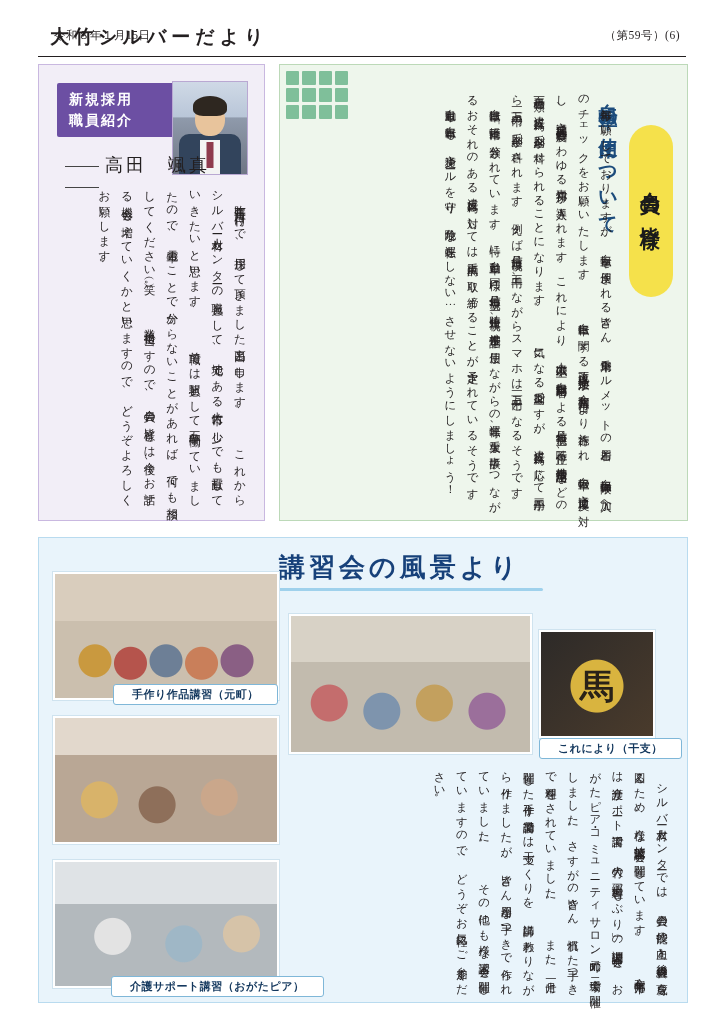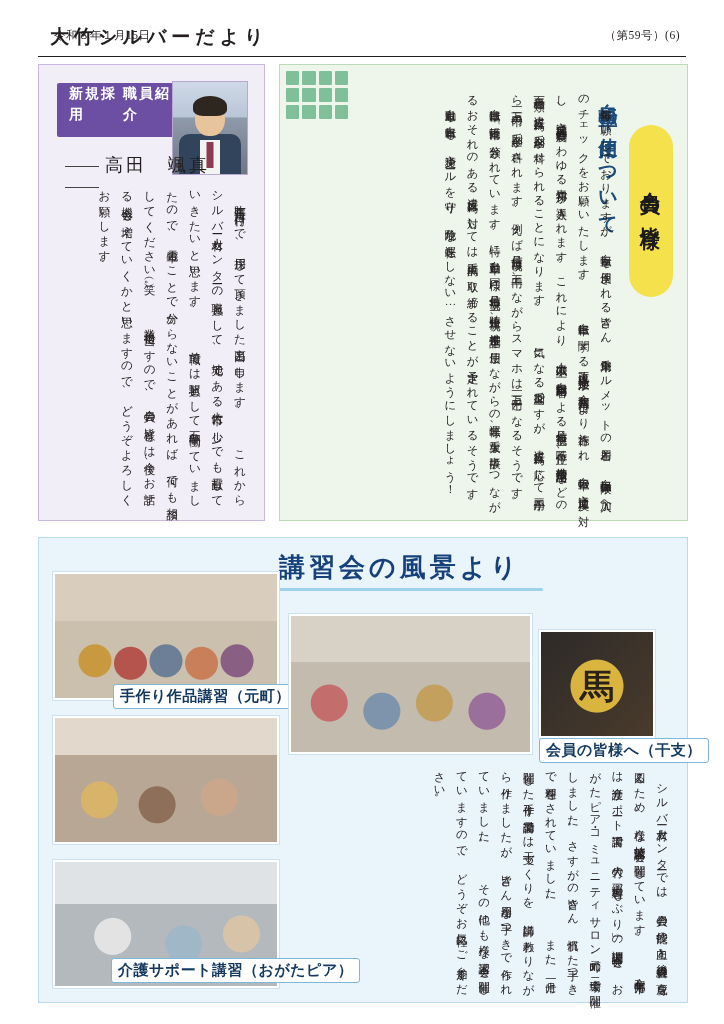--- a/index.html
+++ b/index.html
@@ -29,21 +29,21 @@
   .top-wrap{position:absolute;left:38px;top:64px;width:648px;height:455px;}
 
   
   .newstaff{
     position:absolute;left:0;top:0;width:225px;height:455px;
     background:#f2eef7;border:1px solid #c9b8e0;
   }
   .ns-title{
     position:absolute;left:18px;top:18px;width:120px;height:54px;
     background:#6c4fa3;color:#fff;border-radius:2px;
-    display:flex;flex-direction:row;justify-content:center;align-items:flex-start;
+    display:flex;flex-direction:column;justify-content:center;align-items:flex-start;
     padding-left:12px;box-sizing:border-box;
     font-size:14px;line-height:1.5;letter-spacing:2px;font-weight:bold;
   }
   .ns-photo{
     position:absolute;right:16px;top:16px;width:74px;height:92px;border:1px solid #b9a8d2;
     background:linear-gradient(180deg,#cfd9e6 0%,#b9c6d8 38%,#8f9aab 39%,#6f7685 100%);
     overflow:hidden;
   }
   .ns-photo .face{
     position:absolute;left:50%;top:20px;transform:translateX(-50%);
@@ -119,22 +119,22 @@
     text-align:center;font-size:26px;font-weight:bold;letter-spacing:4px;color:#17417a;
   }
   .b-title::after{
     content:"";position:absolute;left:22px;right:22px;bottom:-3px;height:3px;background:#9fd1ec;border-radius:2px;
   }
 
   
   .ph{position:absolute;overflow:hidden;border:2px solid #ffffff;box-shadow:0 0 0 1px #cfe3ef;}
   .cap{
     position:absolute;background:#ffffff;border:1px solid #7fb7d8;border-radius:3px;
-    font-size:15px;font-weight:bold;letter-spacing:.5px;color:#14385e;
-    padding:2px 6px;white-space:nowrap;
+    font-size:11px;font-weight:bold;letter-spacing:.5px;color:#14385e;
+    padding:2px 18px;white-space:nowrap;
   }
 
   .p1{left:14px;top:34px;width:222px;height:124px;
       background:
         radial-gradient(circle at 18% 70%, #c9993f 0 16px, transparent 17px),
         radial-gradient(circle at 34% 72%, #b5544c 0 16px, transparent 17px),
         radial-gradient(circle at 50% 70%, #6d7f96 0 16px, transparent 17px),
         radial-gradient(circle at 66% 72%, #c97f5a 0 16px, transparent 17px),
         radial-gradient(circle at 82% 70%, #8a5f84 0 16px, transparent 17px),
         linear-gradient(180deg,#d9cdbd 0 38%, #cbbfae 38% 100%);}
@@ -161,21 +161,21 @@
       background:
         radial-gradient(circle at 50% 52%, #d9b43f 0 26px, transparent 27px),
         linear-gradient(135deg,#2d2a28 0%, #4a3b2c 100%);}
   .p5 .kanji{
     position:absolute;left:0;right:0;top:32px;text-align:center;
     font-size:34px;font-weight:bold;color:#2a2218;
   }
 
   .cap1{left:74px;top:146px;}
   .cap2{left:86px;top:290px;}
-  .cap3{left:72px;top:420px;}
+  .cap3{left:72px;top:438px;}
   .cap4{left:300px;top:200px;}
   .cap5{left:500px;top:200px;}
 
   
   .b-text{
     position:absolute;left:256px;top:226px;width:378px;height:226px;
     writing-mode:vertical-rl;text-orientation:upright;
     font-size:11.4px;line-height:1.95;letter-spacing:1.1px;text-align:justify;
   }
 </style>
@@ -249,21 +249,21 @@
     <div class="ph p2"></div>
 
     <div class="ph p3"></div>
     <div class="cap cap3">介護サポート講習（おがたピア）</div>
 
     <div class="ph p4"></div>
 
     <div class="ph p5">
       <div class="kanji">馬</div>
     </div>
-    <div class="cap cap5">会員の皆様へ（干支）</div>
+    <div class="cap cap5">これにより（干支）</div>
 
     <div class="b-text">　シルバー人材センターでは、会員の技能の向上と後継会員の育成を図るため、様々な技能講習会を開催しています。
 　令和七年十月には介護サポート講習で、大竹の郷土料理「もぶり」の調理講習会を、おがたピア・コミュニティサロン元町の二会場で開催しました。さすがの皆さん、慣れた手つきで料理をされていました。
 　また、十一月に開催した手作り品講習では干支づくりを、講師に教わりながら作りましたが、皆さん器用な手つきで作られていました。
 　その他にも様々な講習会を開催していますので、どうぞお気軽にご参加ください。</div>
   </div>
 
 </div>
 
 </body></html>

